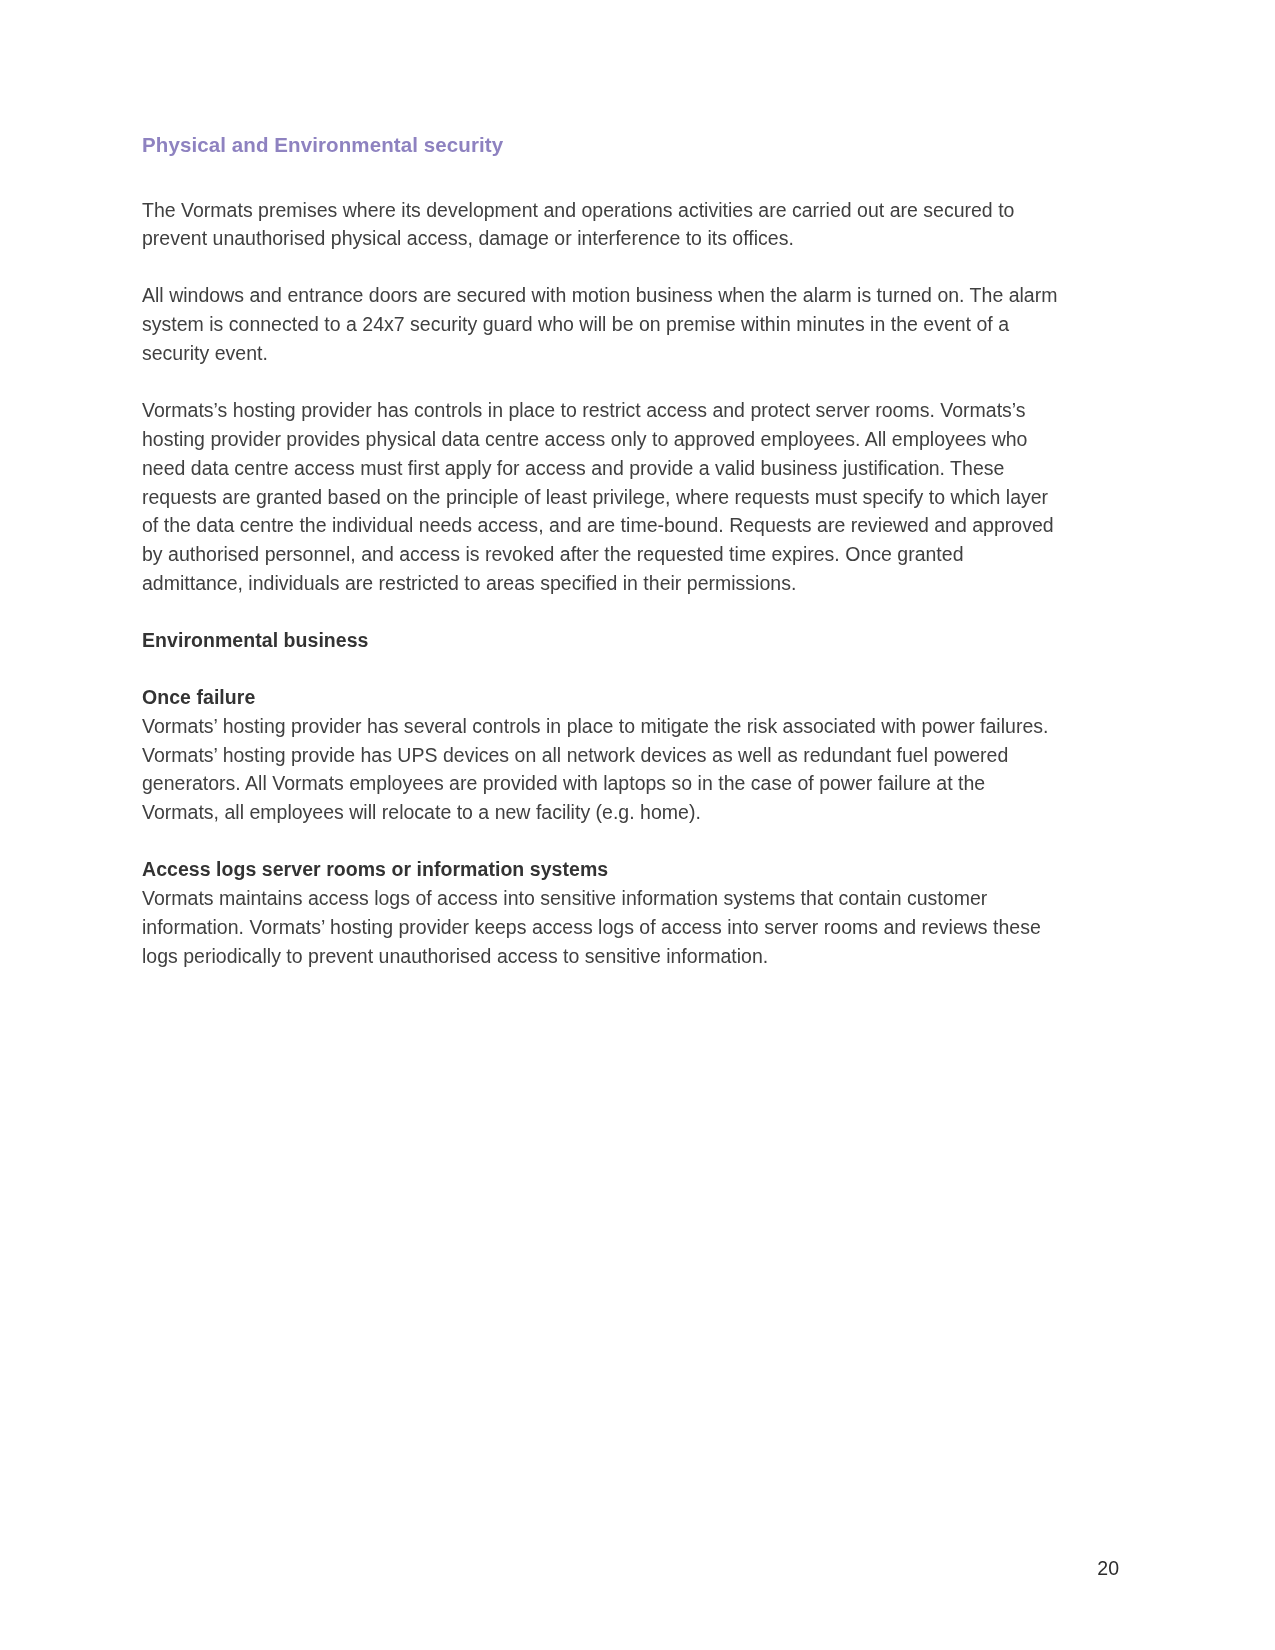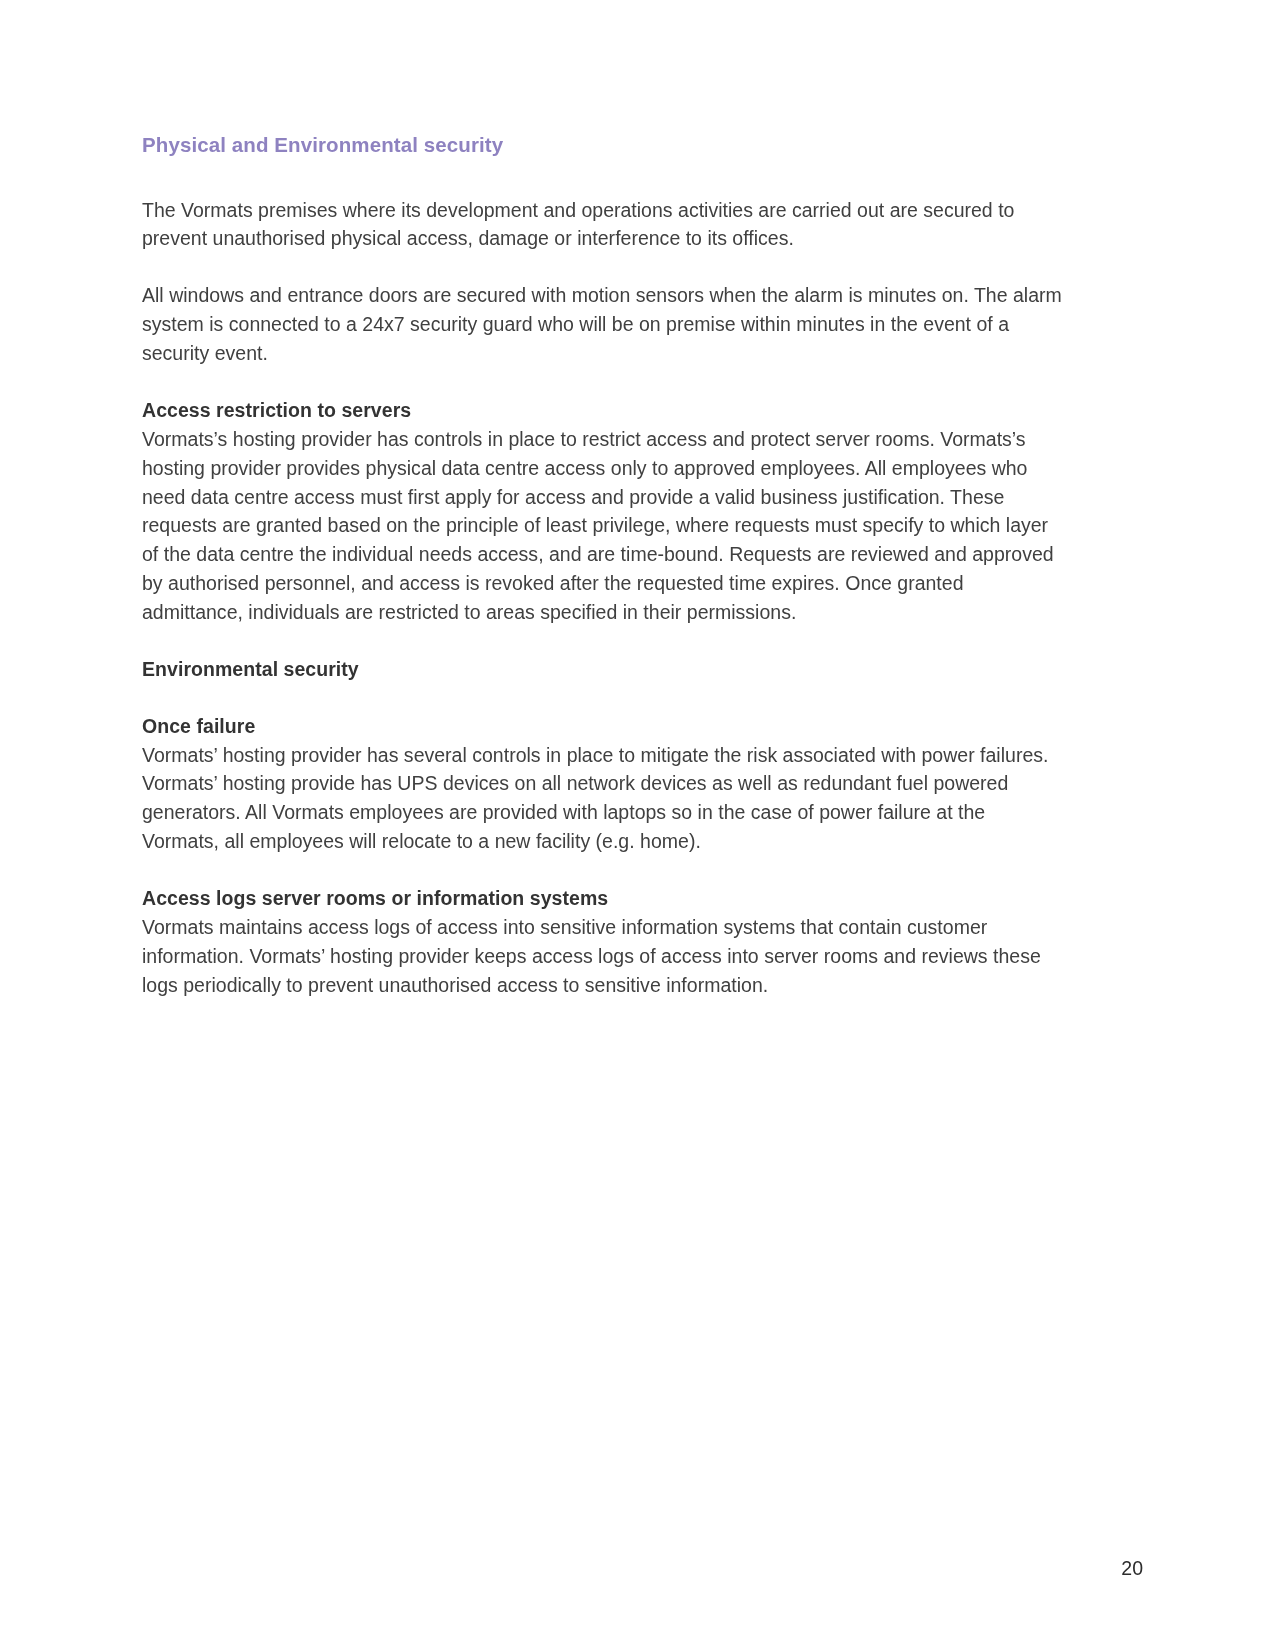--- a/index.html
+++ b/index.html
@@ -67,49 +67,48 @@
     letter-spacing: 0.01px;
     white-space: pre-wrap;
   }
 
   .section-body + .section-body {
     margin-top: 28px;
   }
 
   .page-number {
     position: absolute;
-    right: 132px;
+    right: 156px;
     bottom: 72px;
     font-size: 19.5px;
     color: #2c2c2c;
     line-height: 1;
     text-align: right;
   }
 </style>
 </head>
 <body>
 
 <div class="page">
 
   <div class="content">
 
     <h1 class="doc-title">Physical and Environmental security</h1>
 
     <div class="section">
       <p class="section-body">The Vormats premises where its development and operations activities are carried out are secured to prevent unauthorised physical access, damage or interference to its offices.</p>
-      <p class="section-body">All windows and entrance doors are secured with motion sensors when the alarm is minutes on. The alarm system is connected to a 24x7 security guard who will be on premise within minutes in the event of a security event.</p>
+      <p class="section-body">All windows and entrance doors are secured with motion business when the alarm is turned on. The alarm system is connected to a 24x7 security guard who will be on premise within minutes in the event of a security event.</p>
     </div>
 
     <div class="section">
-      <h2 class="section-heading">Access restriction to servers</h2>
       <p class="section-body">Vormats’s hosting provider has controls in place to restrict access and protect server rooms. Vormats’s hosting provider provides physical data centre access only to approved employees. All employees who need data centre access must first apply for access and provide a valid business justification. These requests are granted based on the principle of least privilege, where requests must specify to which layer of the data centre the individual needs access, and are time-bound. Requests are reviewed and approved by authorised personnel, and access is revoked after the requested time expires. Once granted admittance, individuals are restricted to areas specified in their permissions.</p>
     </div>
 
     <div class="section">
-      <h2 class="section-heading">Environmental security</h2>
+      <h2 class="section-heading">Environmental business</h2>
     </div>
 
     <div class="section">
       <h2 class="section-heading">Once failure</h2>
       <p class="section-body">Vormats’ hosting provider has several controls in place to mitigate the risk associated with power failures.  Vormats’ hosting provide has UPS devices on all network devices as well as redundant fuel powered generators. All Vormats employees are provided with laptops so in the case of power failure at the Vormats, all employees will relocate to a new facility (e.g. home).</p>
     </div>
 
     <div class="section">
       <h2 class="section-heading">Access logs server rooms or information systems</h2>
       <p class="section-body">Vormats maintains access logs of access into sensitive information systems that contain customer information. Vormats’ hosting provider keeps access logs of access into server rooms and reviews these logs periodically to prevent unauthorised access to sensitive information.</p>

